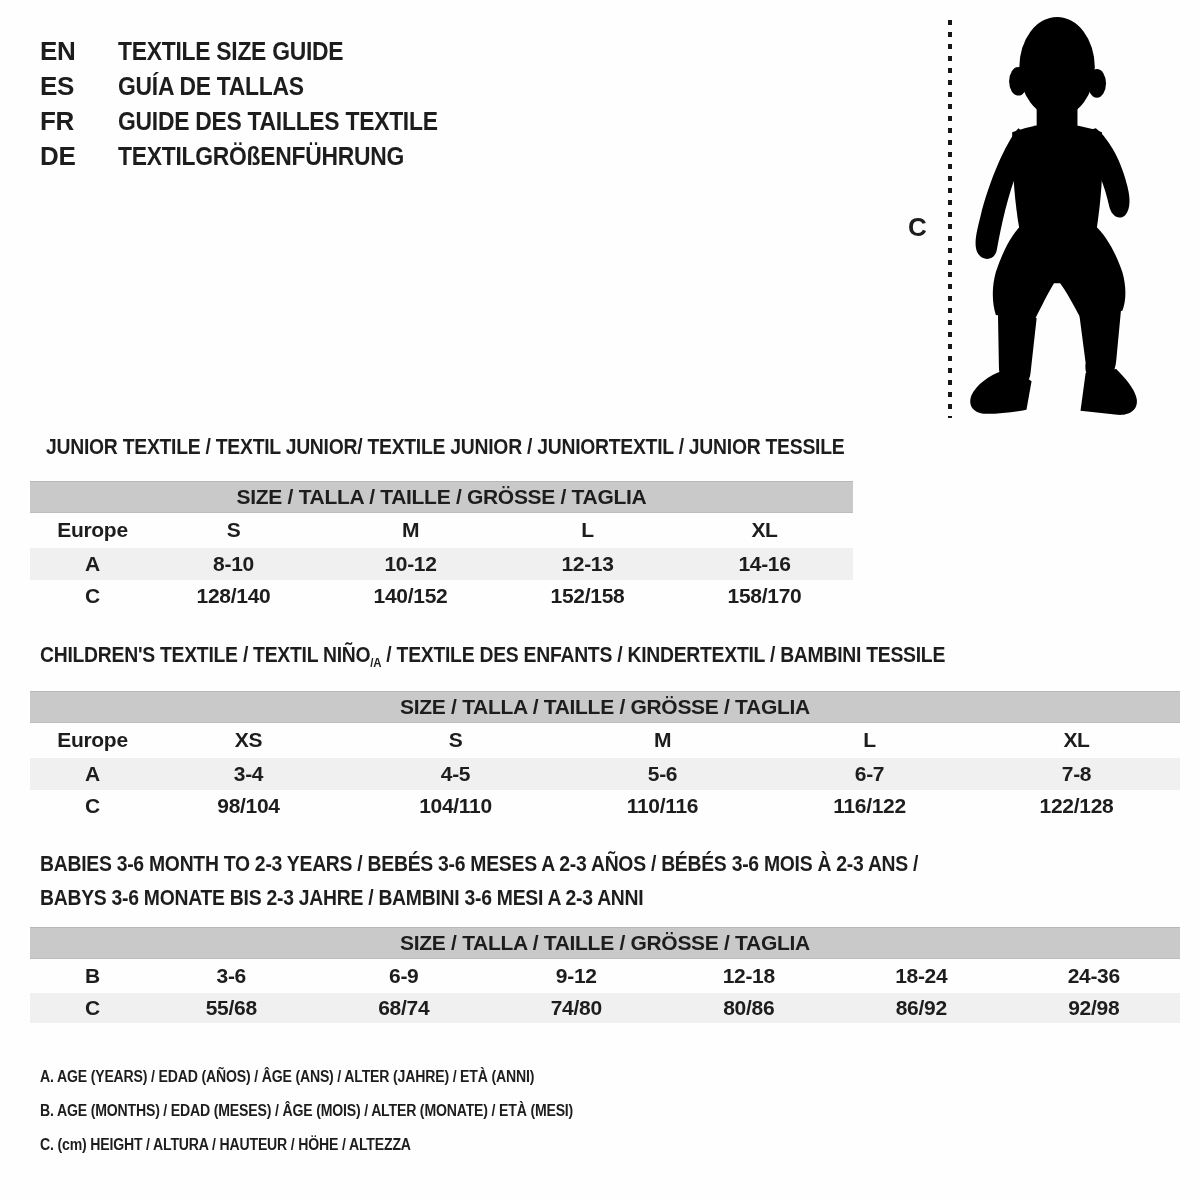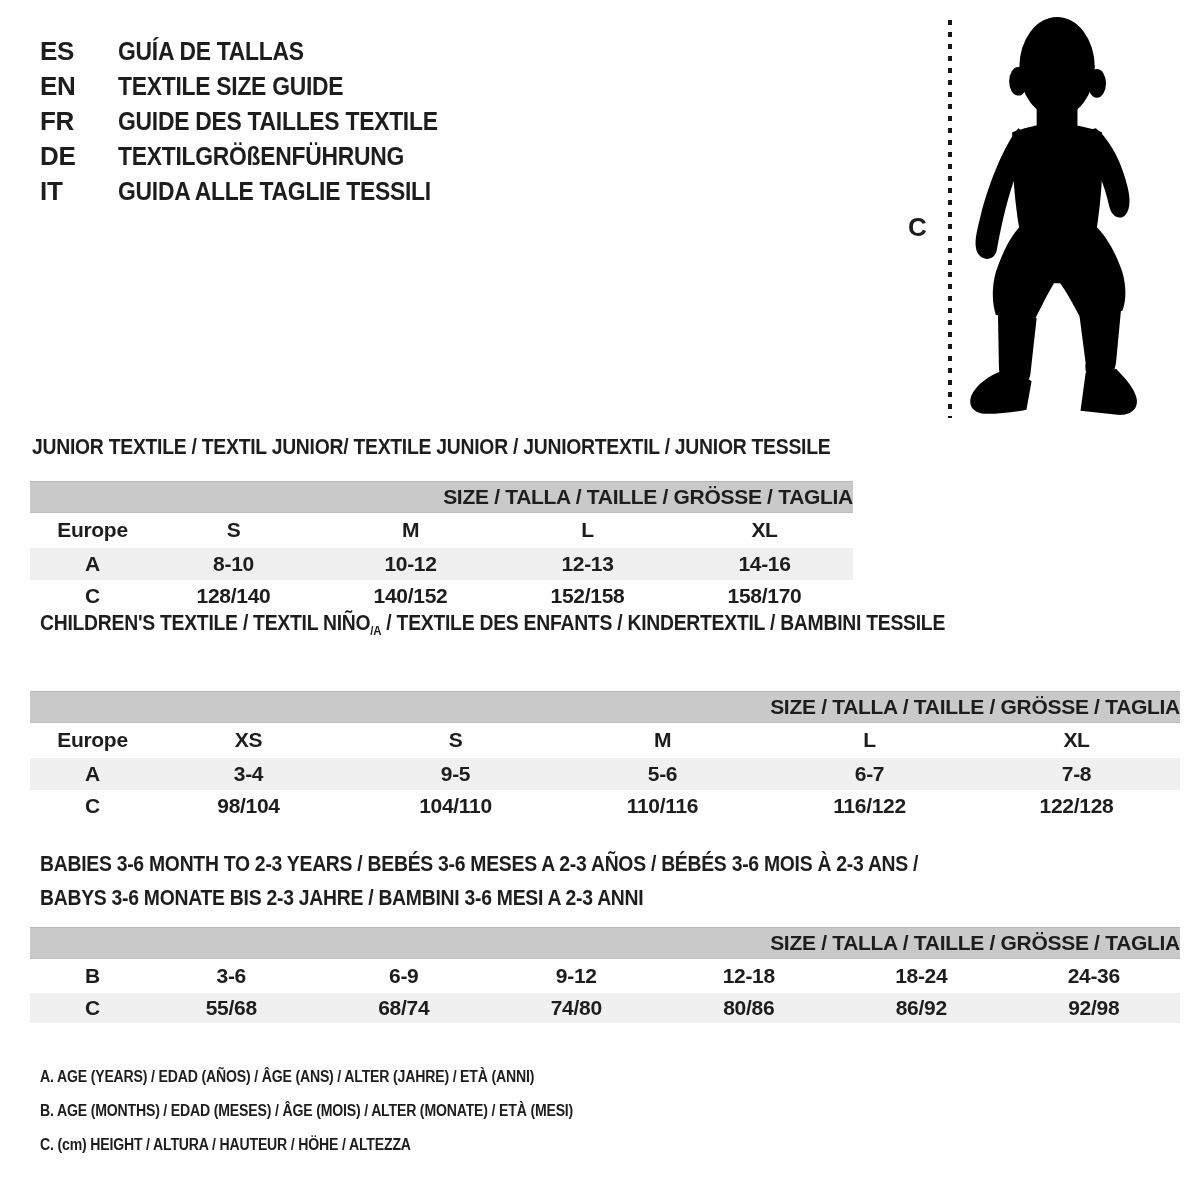--- a/index.html
+++ b/index.html
@@ -29,53 +29,49 @@
   .sec-heading { font-size:22px; font-weight:bold; letter-spacing:-0.3px; white-space:nowrap; }
   .sub { font-size:13px; vertical-align:-5px; font-weight:bold; }
 
   
   .size-table { border-collapse:collapse; table-layout:fixed; }
   .size-table td {
     font-size:21px; font-weight:bold; text-align:center;
     padding:0; letter-spacing:-0.3px; vertical-align:middle;
   }
   .size-table .bar td {
-    background:#c9c9c9; text-align:right; padding-left:0; height:30px;
+    background:#c9c9c9; text-align:center; padding-left:0; height:30px;
     border-top:1px solid #b8b8b8; border-bottom:1px solid #bdbdbd;
     font-size:21px;
   }
   .size-table .lbl { text-align:center; padding-left:10px; }
   .size-table tr.rw { height:32px; }
   .size-table tr.stripe td { background:#f0f0f0; }
 
   .legend-line { font-size:16px; font-weight:bold; height:34px; letter-spacing:-0.2px; white-space:nowrap; }
 </style>
 </head>
 <body>
 
 <div class="abs lang-list">
   <div class="lang-row">
+    <span class="lang-code">EN</span>
+    <span class="cond">TEXTILE SIZE GUIDE</span>
+  </div>
+  <div class="lang-row">
     <span class="lang-code">ES</span>
     <span class="cond">GUÍA DE TALLAS</span>
   </div>
   <div class="lang-row">
-    <span class="lang-code">EN</span>
-    <span class="cond">TEXTILE SIZE GUIDE</span>
-  </div>
-  <div class="lang-row">
     <span class="lang-code">FR</span>
     <span class="cond">GUIDE DES TAILLES TEXTILE</span>
   </div>
   <div class="lang-row">
     <span class="lang-code">DE</span>
     <span class="cond">TEXTILGRÖßENFÜHRUNG</span>
-  </div>
-  <div class="lang-row">
-    <span class="lang-code">IT</span>
-    <span class="cond">GUIDA ALLE TAGLIE TESSILI</span>
   </div>
 </div>
 
 <svg class="abs dash-line" width="8" height="402">
   <line x1="4" y1="2" x2="4" y2="400" stroke="#161616" stroke-width="4" stroke-dasharray="5,7"></line>
 </svg>
 
 <div class="abs c-label">C</div>
 
 <svg class="abs silhouette" width="176" height="408" viewBox="0 0 170 400">
@@ -98,21 +94,21 @@
     <path d="M30 290 L68 298 L62 352 C61 361 56 366 48 366 L40 363 C34 360 31 354 31 346 Z"></path>
 
     <path d="M110 296 L151 287 L146 340 C145 352 139 359 131 359 L123 358 C117 357 115 350 116 342 Z"></path>
 
     <path d="M34 350 C22 354 8 364 4 374 C0 385 7 392 19 392 C33 392 48 390 58 388 L63 360 C55 354 44 350 34 350 Z"></path>
 
     <path d="M116 352 L146 348 C154 356 164 367 166 377 C168 388 159 394 147 393 L111 389 Z"></path>
   </g>
 </svg>
 
-<div class="abs sec-heading" style="left:32px; top:434px;">
+<div class="abs sec-heading" style="left:46px; top:434px;">
   <span class="cond">JUNIOR TEXTILE / TEXTIL JUNIOR/ TEXTILE JUNIOR / JUNIORTEXTIL / JUNIOR TESSILE</span>
 </div>
 
 <table class="size-table abs" style="left:30px; top:481px; width:823px;">
   <colgroup>
       <col style="width:115px">
       <col>
       <col>
       <col>
       <col>
@@ -138,21 +134,21 @@
   <tr class="rw">
     <td class="lbl">C</td>
     <td>128/140</td>
     <td>140/152</td>
     <td>152/158</td>
     <td>158/170</td>
   </tr>
 </tbody>
   </table>
 
-<div class="abs sec-heading" style="left:40px; top:610px;">
+<div class="abs sec-heading" style="left:40px; top:642px;">
   <span class="cond"><span>CHILDREN'S TEXTILE / TEXTIL NIÑO</span><span class="sub">/A</span><span> / TEXTILE DES ENFANTS / KINDERTEXTIL / BAMBINI TESSILE</span></span>
 </div>
 
 <table class="size-table abs" style="left:30px; top:691px; width:1150px;">
   <colgroup>
       <col style="width:115px">
       <col>
       <col>
       <col>
       <col>
@@ -166,21 +162,21 @@
     <td class="lbl">Europe</td>
     <td>XS</td>
     <td>S</td>
     <td>M</td>
     <td>L</td>
     <td>XL</td>
   </tr>
   <tr class="rw stripe">
     <td class="lbl">A</td>
     <td>3-4</td>
-    <td>9-5</td>
+    <td>4-5</td>
     <td>5-6</td>
     <td>6-7</td>
     <td>7-8</td>
   </tr>
   <tr class="rw">
     <td class="lbl">C</td>
     <td>98/104</td>
     <td>104/110</td>
     <td>110/116</td>
     <td>116/122</td>

